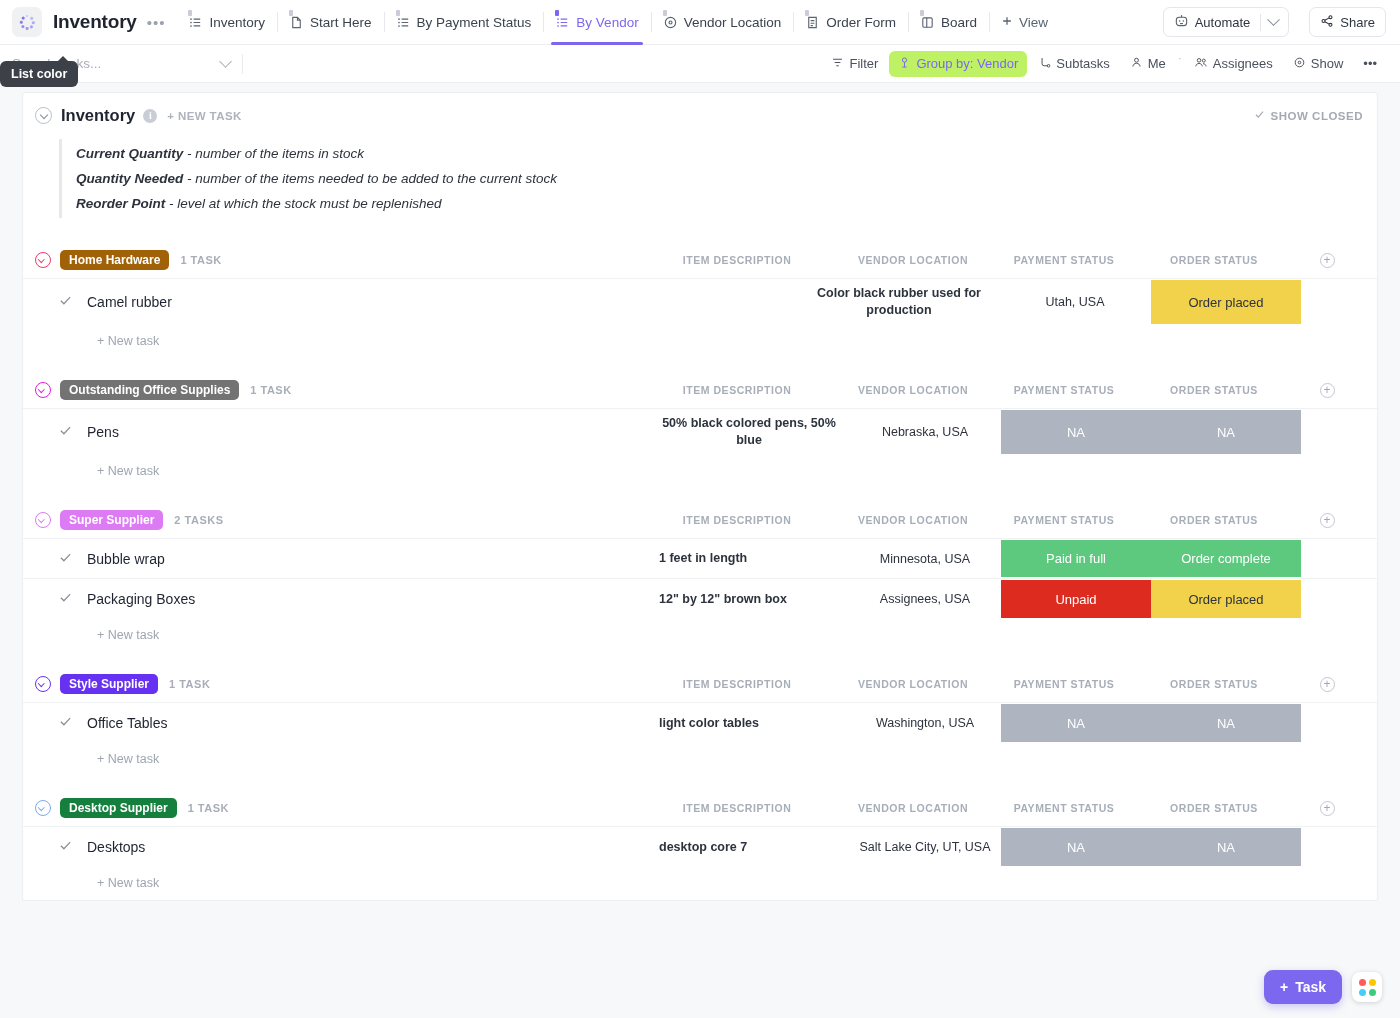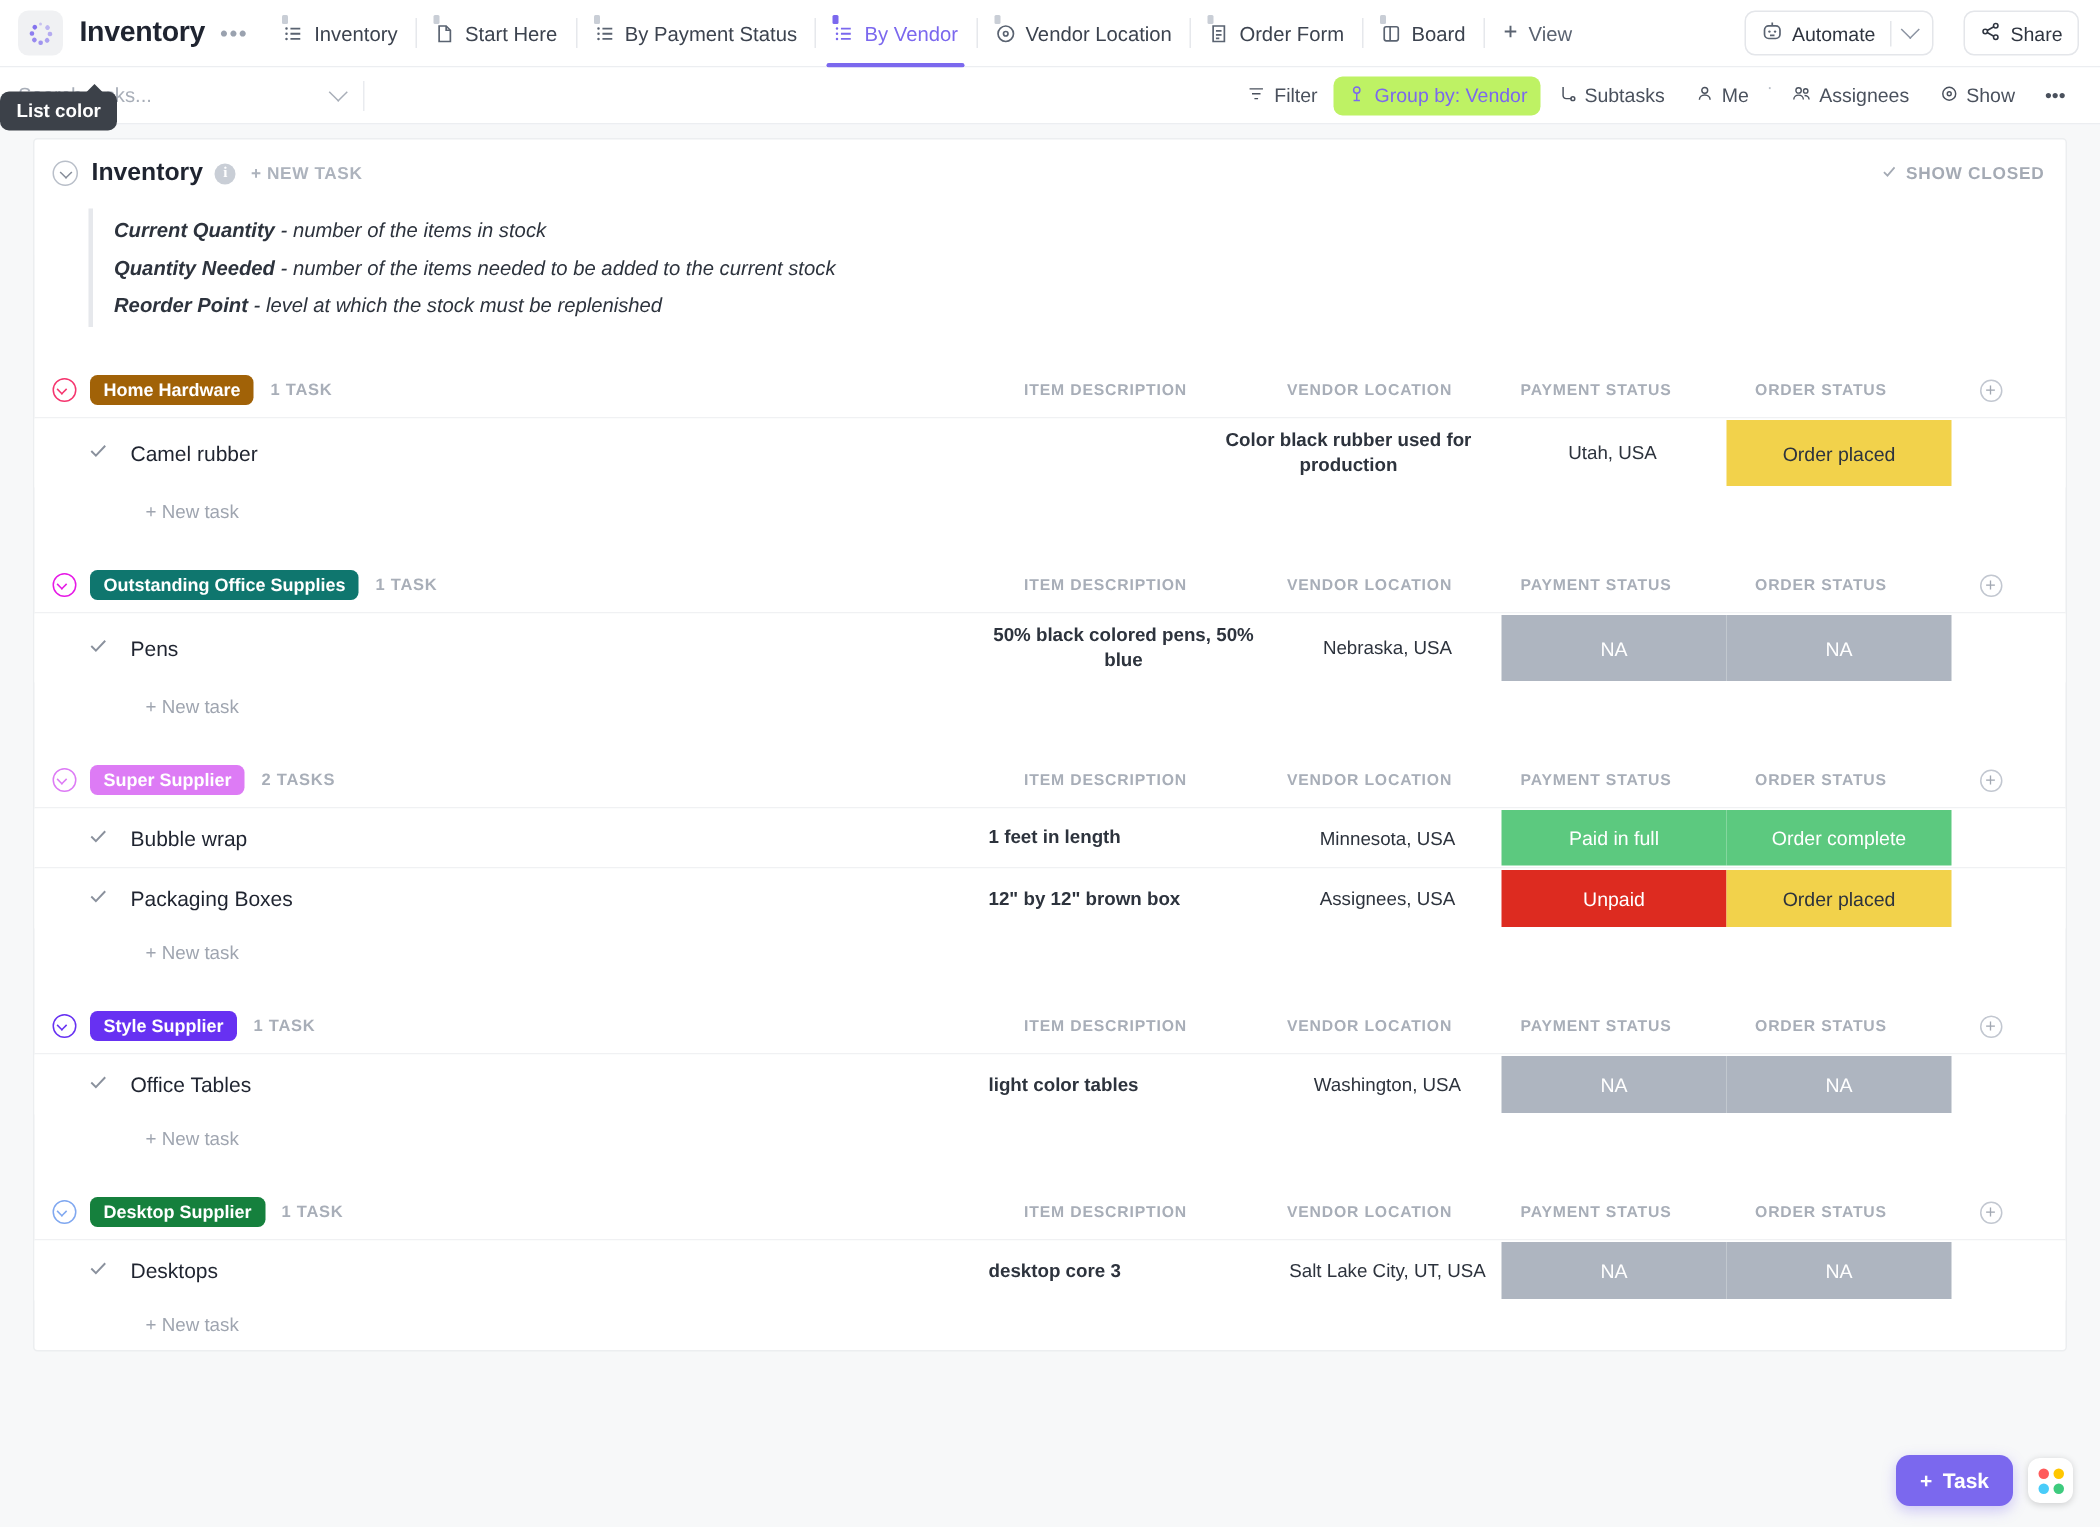--- a/index.html
+++ b/index.html
@@ -512,21 +512,21 @@
                 <div class="w-plus"></div>
               </div>
             </div>
             <div class="newtask-row">+ New task</div>
           </div>
           <div class="group">
             <div class="grouphead">
               <div class="g-chev" style="border: 1.3px solid rgb(230, 25, 230); --c: #e619e6;">
                 <span style="width:4.5px;height:4.5px;margin-top:-2px;border-right:1.3px solid #e619e6;border-bottom:1.3px solid #e619e6;transform:rotate(45deg);display:block"></span>
               </div>
-              <div class="g-badge" style="background:#0f766e">Outstanding Office Supplies</div>
+              <div class="g-badge" style="background:#737373">Outstanding Office Supplies</div>
               <div class="g-count">1 TASK</div>
               <div class="ghead-cols">
                 <div class="colh w-desc">ITEM DESCRIPTION</div>
                 <div class="colh w-loc">VENDOR LOCATION</div>
                 <div class="colh w-pay">PAYMENT STATUS</div>
                 <div class="colh w-ord">ORDER STATUS</div>
                 <div class="w-plus">
                   <div class="plus-col">+</div>
                 </div>
               </div>
@@ -647,21 +647,21 @@
               </div>
             </div>
             <div class="rows">
               <div class="row">
                 <div class="row-left">
                   <span class="check"><svg width="13" height="13" viewBox="0 0 14 14" fill="none" stroke="#8a919d" stroke-width="1.4">
                       <path d="M2 7.2l3.3 3.3L12 3.4"></path>
                     </svg></span>
                   <span class="tname">Desktops</span>
                 </div>
-                <div class="cell desc-cell w-desc">desktop core 3</div>
+                <div class="cell desc-cell w-desc">desktop core 7</div>
                 <div class="cell loc-cell w-loc">Salt Lake City, UT, USA</div>
                 <div class="statuscell w-pay" style="background:#aeb5c0;color:#ffffff">NA</div>
                 <div class="statuscell w-ord" style="background:#aeb5c0;color:#ffffff">NA</div>
                 <div class="w-plus"></div>
               </div>
             </div>
             <div class="newtask-row">+ New task</div>
           </div>
         </div>
     </div>

